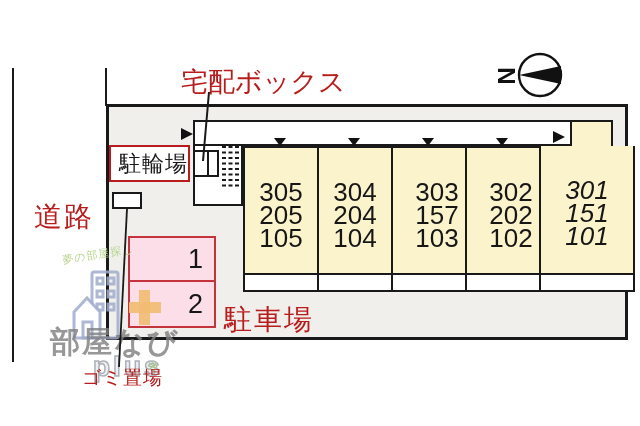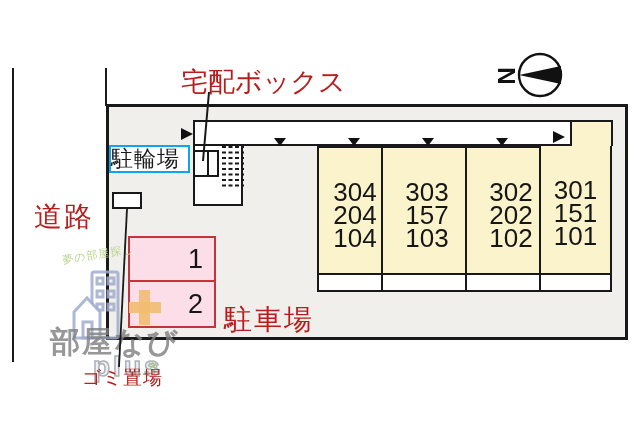--- a/index.html
+++ b/index.html
@@ -19,22 +19,22 @@
   .unit{top:146px;height:146px;background:#faf3cb;border:2px solid #191919;z-index:2;}
   .unit .step{position:absolute;left:0;right:0;bottom:0;height:15px;background:#ffffff;border-top:2px solid #191919;}
   .ulabel{position:absolute;left:0;right:0;top:33px;text-align:center;font-size:26px;line-height:23px;
           letter-spacing:0px;color:#161616;}
   
   .arr-down{width:0;height:0;border-left:6px solid transparent;border-right:6px solid transparent;
             border-top:8px solid #111;z-index:5;}
   .arr-right{width:0;height:0;border-top:6px solid transparent;border-bottom:6px solid transparent;
              border-left:12px solid #111;z-index:5;}
   
-  .bikebox{left:109px;top:145px;width:81px;height:28px;background:#ffffff;border:2px solid #0ea5e9;z-index:3;
-           display:flex;align-items:center;justify-content:flex-start;font-size:22px;letter-spacing:1px;}
+  .bikebox{left:109px;top:145px;width:81px;height:37px;background:#ffffff;border:2px solid #b91c1c;z-index:3;
+           display:flex;align-items:center;justify-content:flex-end;font-size:22px;letter-spacing:1px;}
   .trashbox{left:112px;top:192px;width:30px;height:17px;background:#ffffff;border:2px solid #191919;z-index:3;}
   
   .spot{left:128px;width:88px;background:#fcdee8;border:2px solid #c5343c;z-index:3;
         display:flex;align-items:center;justify-content:flex-end;padding-right:11px;font-size:27px;color:#161616;}
   .spot1{top:236px;height:46px;}
   .spot2{top:280px;height:48px;}
   
   .lbl{color:#b91c1c;z-index:9;white-space:nowrap;}
   .lbl-delivery{left:181px;top:64px;font-size:27px;}
   .lbl-road{left:34px;top:198px;font-size:28px;letter-spacing:2px;text-align:center;}
@@ -79,45 +79,53 @@
         <line x1="2" y1="8.5" x2="24" y2="8.5"></line>
       <line x1="2" y1="14" x2="24" y2="14"></line>
         <line x1="2" y1="19.5" x2="24" y2="19.5"></line>
       <line x1="2" y1="25" x2="24" y2="25"></line>
         <line x1="2" y1="30.5" x2="24" y2="30.5"></line>
       <line x1="2" y1="36" x2="24" y2="36"></line>
         <line x1="2" y1="41.5" x2="24" y2="41.5"></line>
     </g>
   </svg>
 
+  <div class="abs unit" style="left:243px;width:76px;">
+    <div class="ulabel">
+      <div>305</div>
+      <div>205</div>
+      <div>105</div>
+    </div>
+    <div class="step"></div>
+  </div>
   <div class="abs unit" style="left:317px;width:76px;padding-left:40px;">
     <div class="ulabel">
       <div>304</div>
       <div>204</div>
       <div>104</div>
     </div>
     <div class="step"></div>
   </div>
-  <div class="abs unit" style="left:381px;width:92px;">
+  <div class="abs unit" style="left:391px;width:92px;">
     <div class="ulabel">
       <div>303</div>
       <div>157</div>
       <div>103</div>
     </div>
     <div class="step"></div>
   </div>
   <div class="abs unit" style="left:465px;width:92px;">
     <div class="ulabel">
       <div>302</div>
       <div>202</div>
       <div>102</div>
     </div>
     <div class="step"></div>
   </div>
-  <div class="abs unit" style="left:539px;width:73px;border-top:none;">
+  <div class="abs unit" style="left:539px;width:96px;border-top:none;font-style:italic;">
     <div class="ulabel">
       <div>301</div>
       <div>151</div>
       <div>101</div>
     </div>
     <div class="step"></div>
   </div>
 
   <div class="abs arr-down" style="left:274px;top:138px;"></div>
   <div class="abs arr-down" style="left:348px;top:138px;"></div>

